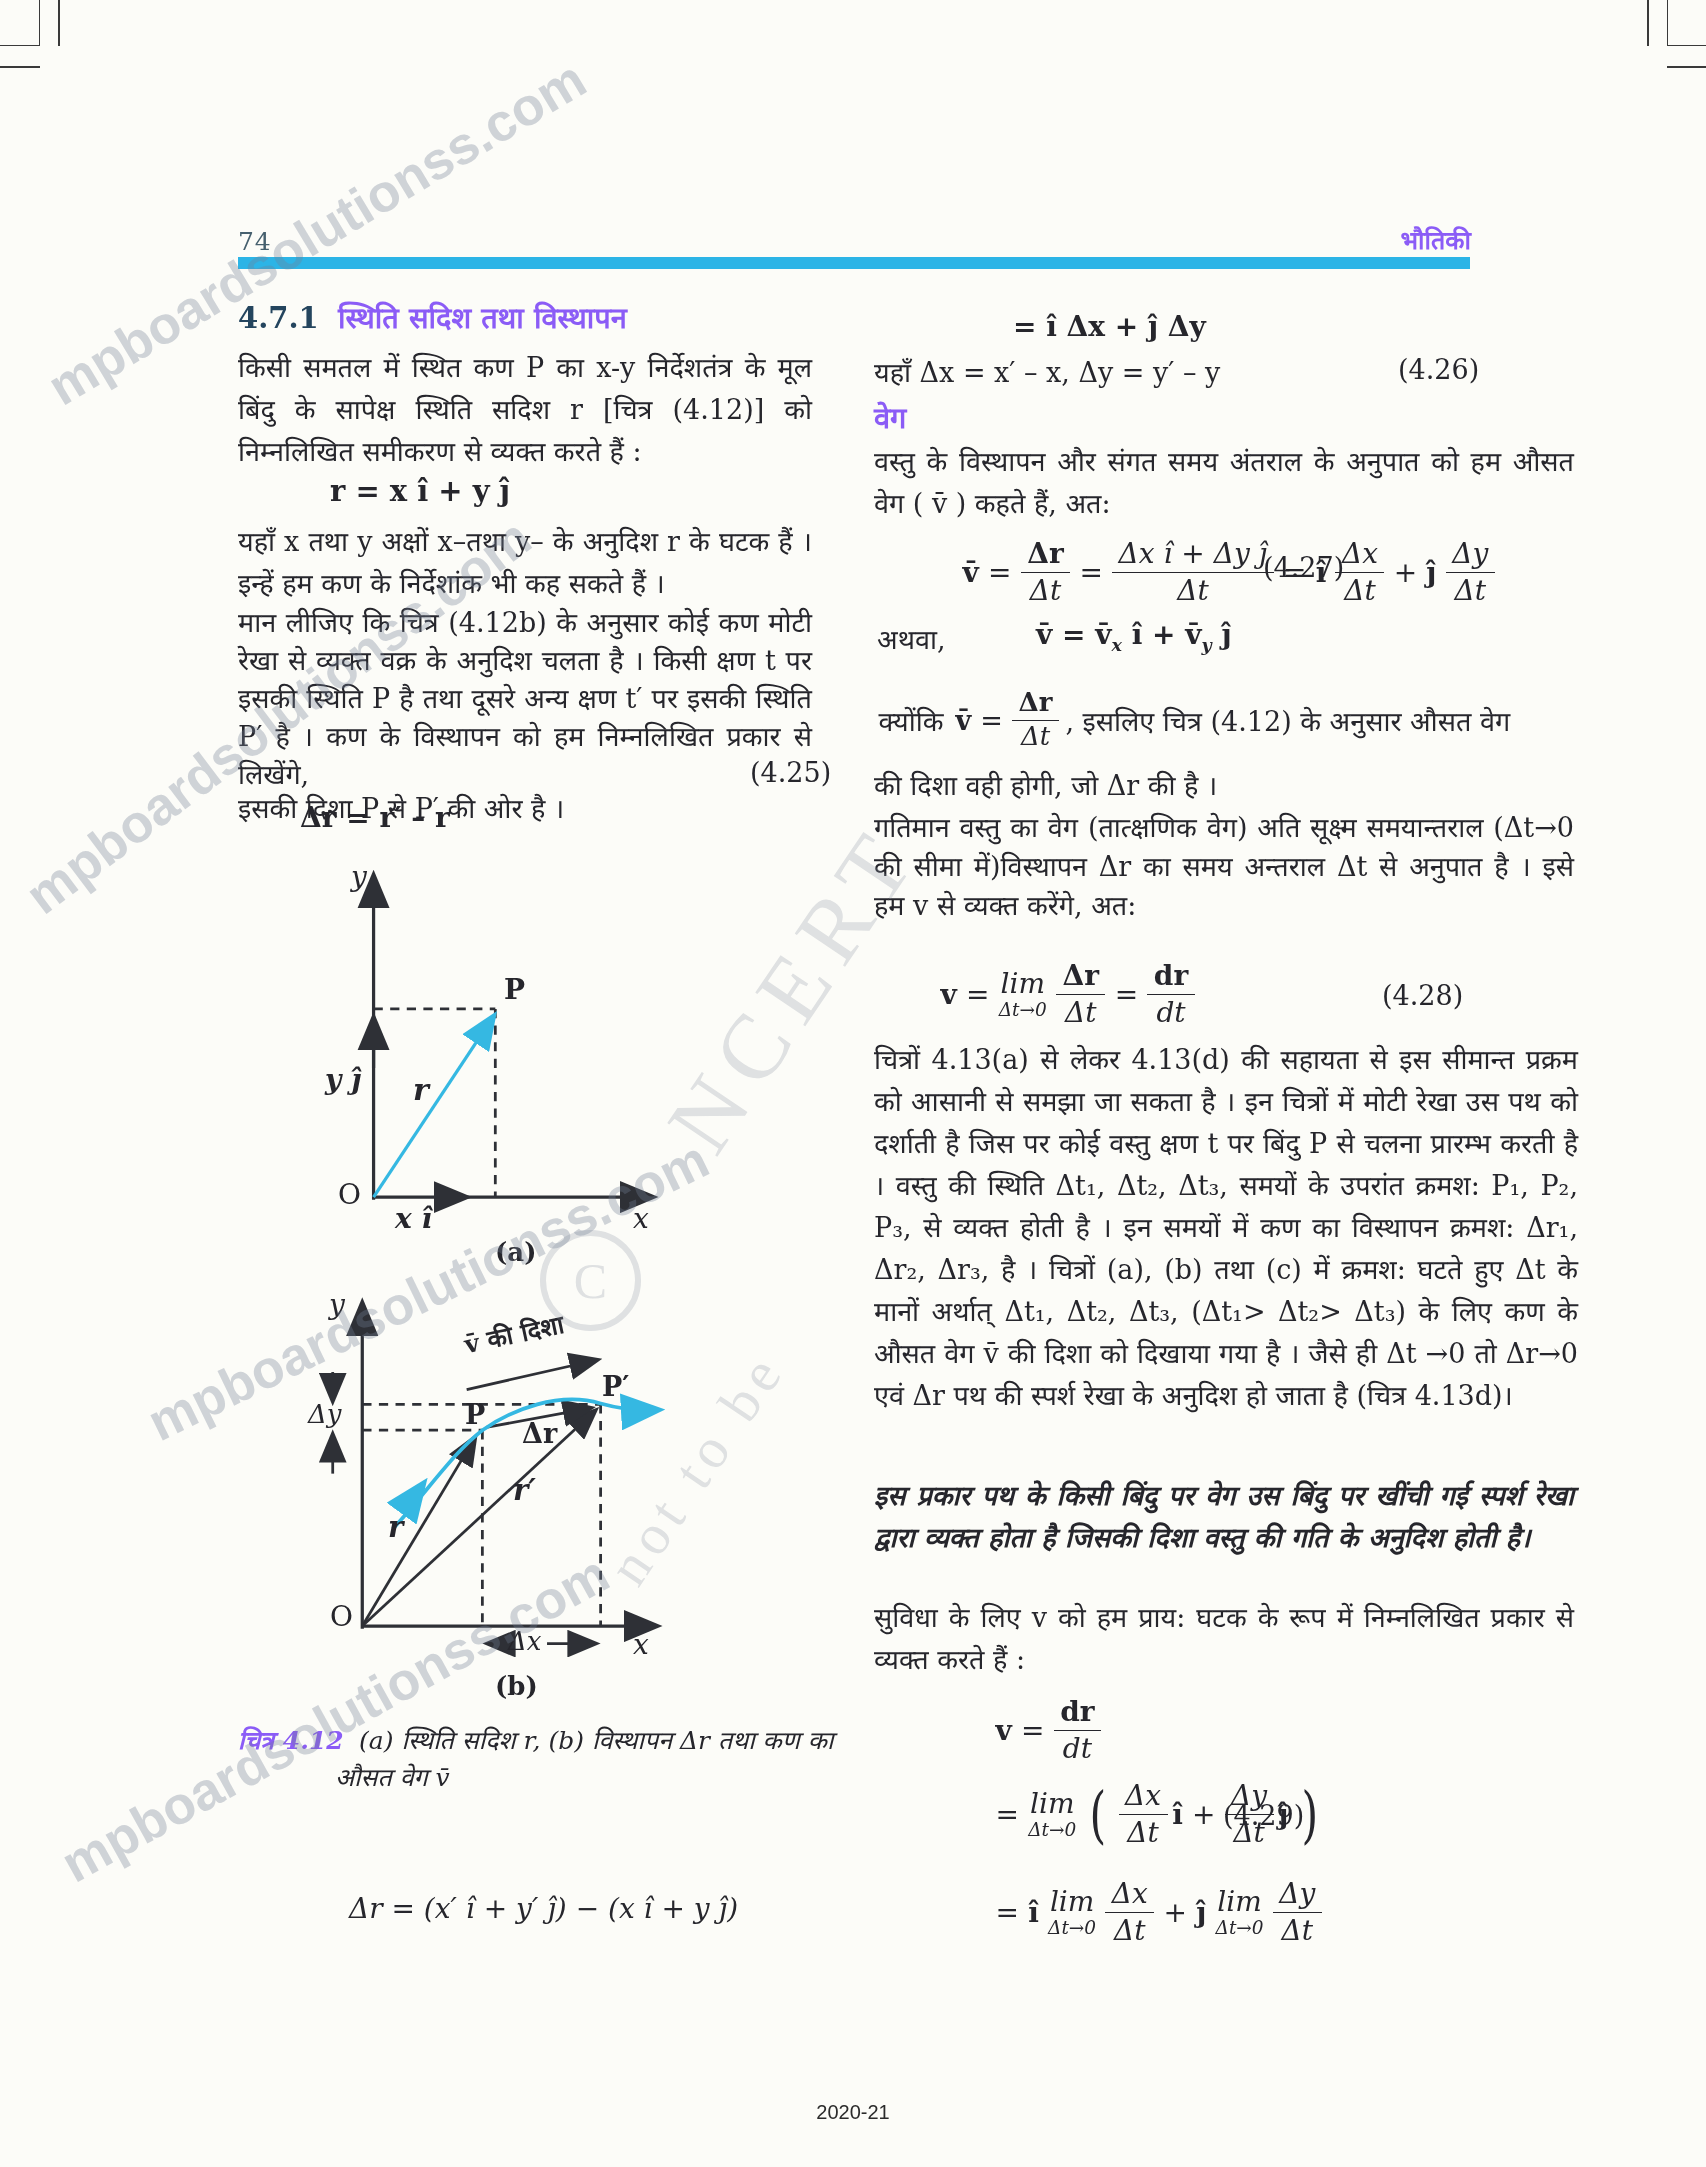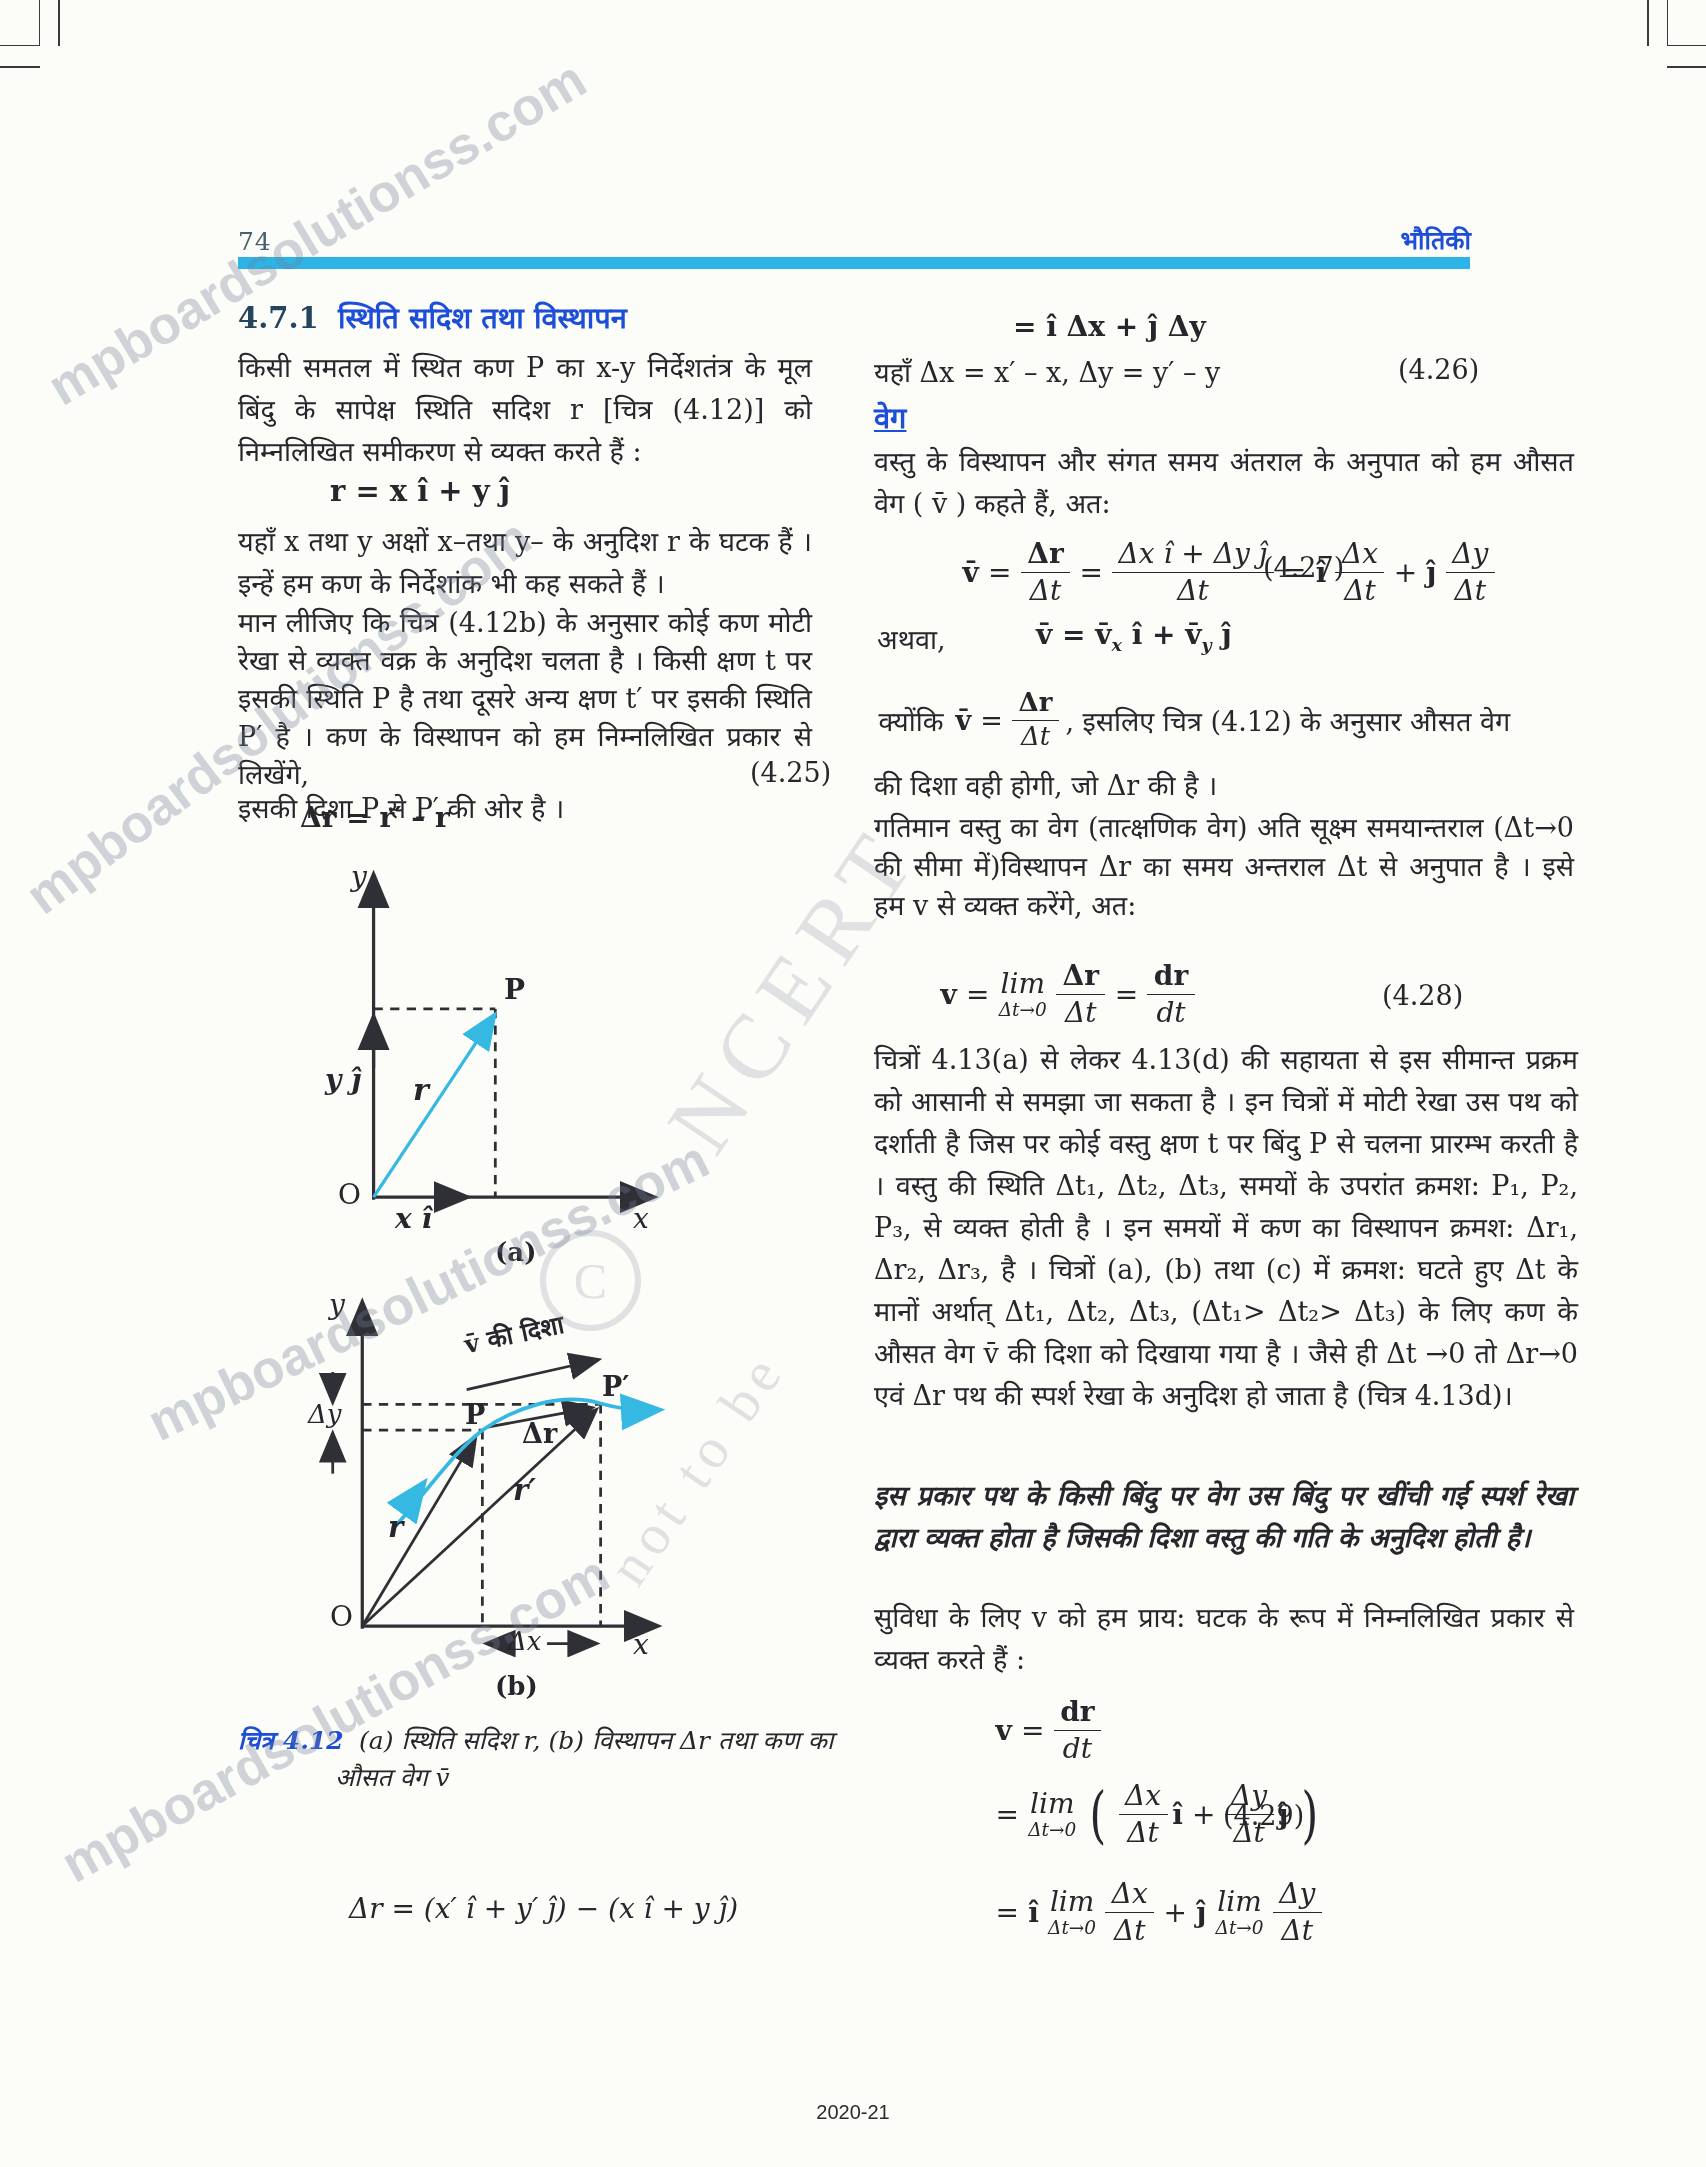--- a/index.html
+++ b/index.html
@@ -1,20 +1,20 @@
 <!DOCTYPE html>
 <html style="font-size:14.8px"><head>
 <meta charset="utf-8">
 <style>
   html,body{margin:0;padding:0;background:#9a9a9a;}
   .page{position:relative;width:1706px;height:2168px;background:#fcfcf8;
         font-family:"DejaVu Serif","Liberation Serif",serif;color:#26262c;overflow:hidden;}
   .abs{position:absolute;}
   .tb{position:absolute;font-size:27px;line-height:42px;text-align:justify;color:#26262c;}
-  .blue{color:#1d4ed8;}
+  .blue{color:#8b5cf6;}
   .dark{color:#24455e;}
   .it{font-style:italic;}
   .bf{font-weight:bold;}
   .bfit{font-weight:bold;font-style:italic;}
   .math{font-family:"DejaVu Serif","Liberation Serif",serif;}
   .eqrow{position:absolute;display:flex;align-items:center;font-size:28px;white-space:nowrap;}
   .eqrow>*{margin:0 4.6px;}
   .frac{display:inline-block;text-align:center;line-height:1.15;vertical-align:middle;}
   .frac .n{display:block;padding:0 6.5px 1.8px 6.5px;border-bottom:1.8px solid #26262c;}
   .frac .d{display:block;padding:1.8px 6.5px 0 6.5px;}
@@ -150,21 +150,21 @@
   <div class="abs it" style="left:335px;top:1759px;font-size:25px;">औसत वेग v̄</div>
 
 
   <div class="abs math" style="left:349px;top:1892px;font-size:28px;font-style:italic;">Δr  = (x′ î + y′ ĵ) − (x î + y ĵ)</div>
 
   <div class="abs math" style="left:1013px;top:310px;font-size:28px;font-weight:bold;">= î Δx + ĵ Δy</div>
 
   <div class="abs" style="left:874px;top:353px;font-size:27px;white-space:nowrap;">यहाँ Δx = x′ – x, Δy = y′ – y</div>
   <div class="eqlabel" style="left:1398px;top:354px;">(4.26)</div>
 
-  <div class="abs blue bf" style="left:874px;top:397px;font-size:29px;text-decoration:underline;">वेग</div>
+  <div class="abs blue bf" style="left:874px;top:397px;font-size:29px;">वेग</div>
 
   <div class="tb" style="left:874px;top:441px;width:700px;">वस्तु के विस्थापन और संगत समय अंतराल के अनुपात को हम औसत वेग ( v̄ ) कहते हैं, अत:</div>
 
   <div class="eqrow" style="left:958px;top:528px;height:89px;">
     <span class="bf">v̄</span>
     <span>=</span>
     <span class="frac">
         <span class="n bf">Δr</span>
         <span class="d it">Δt</span>
       </span>

